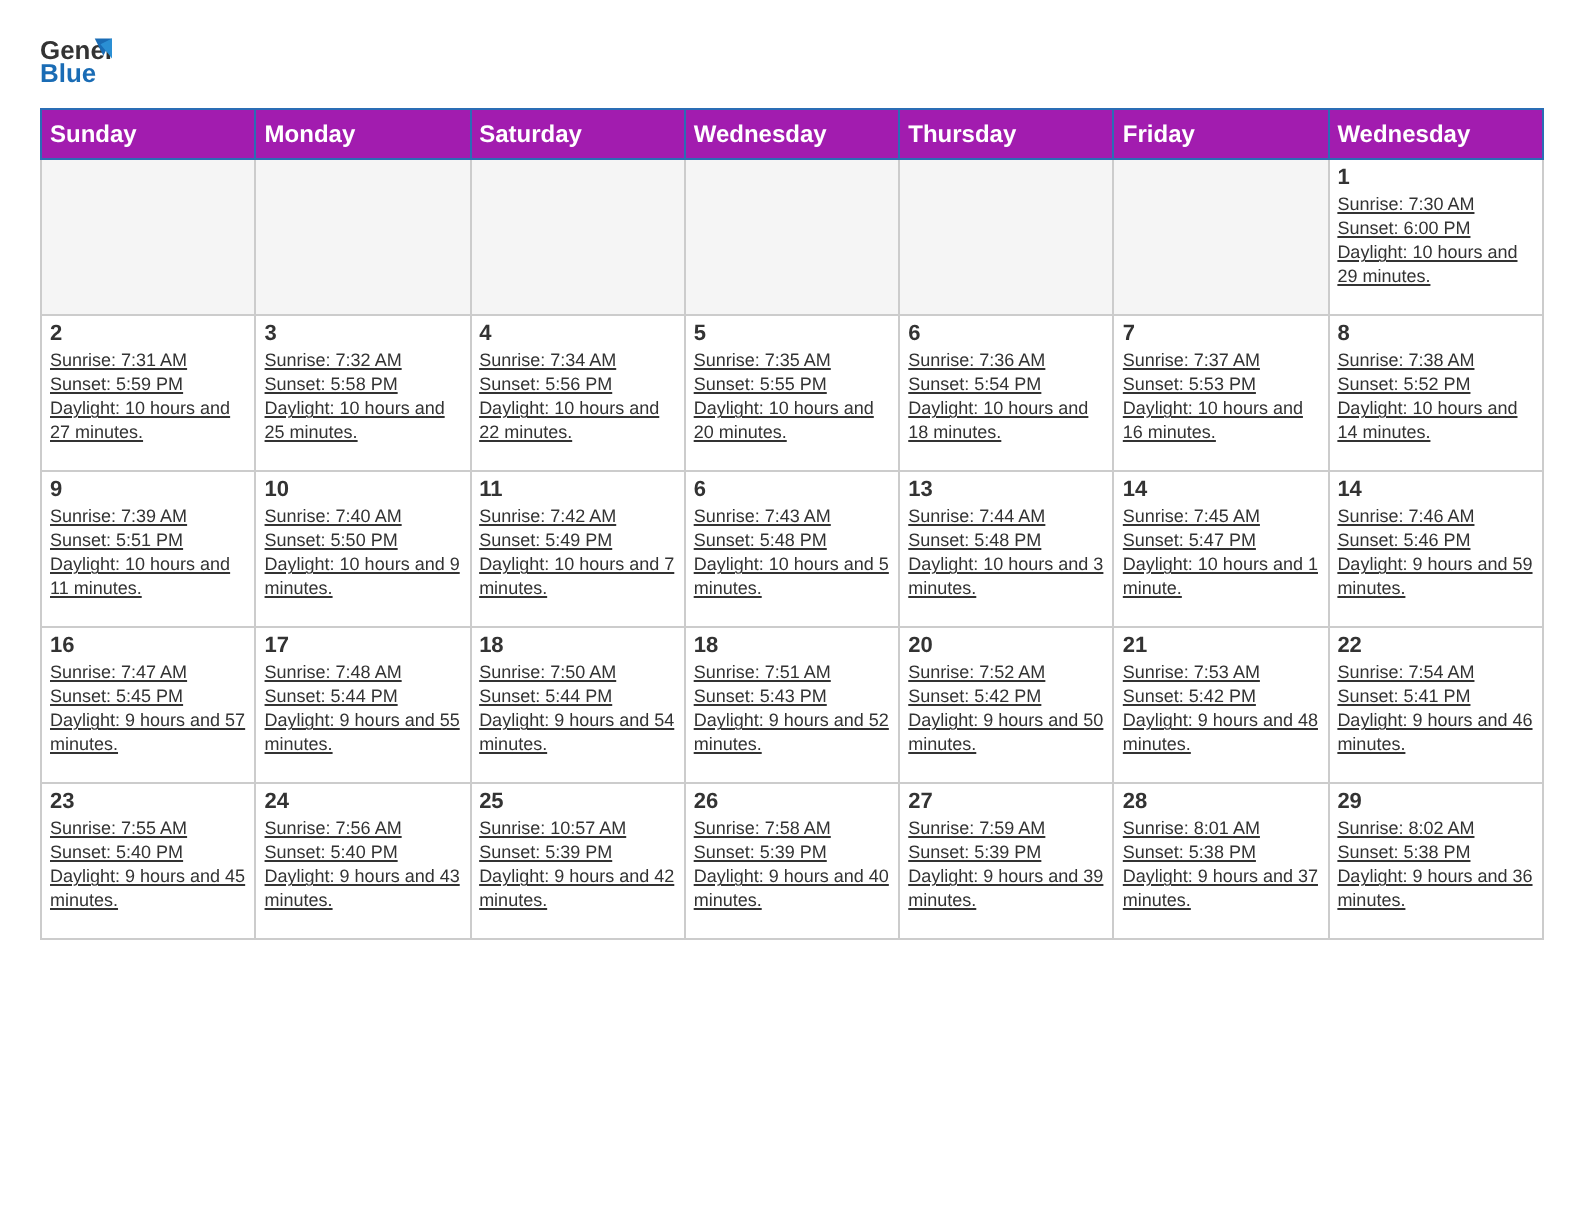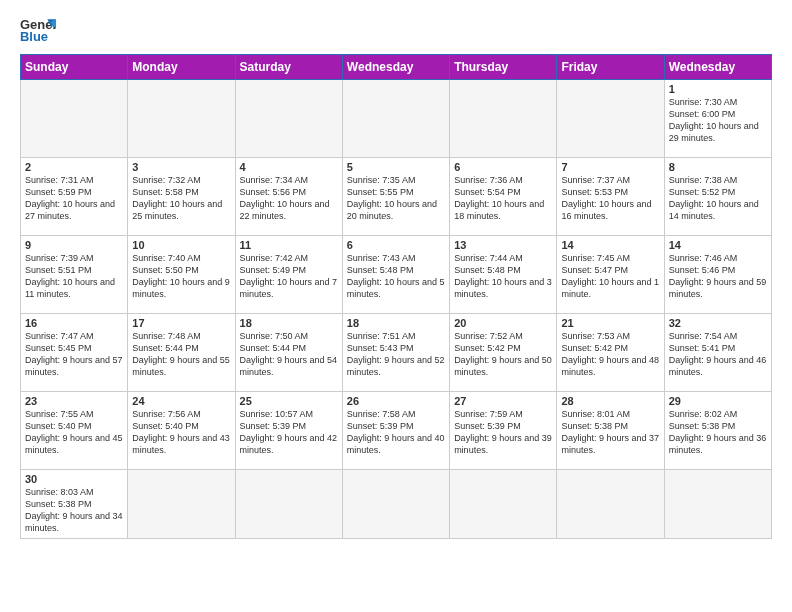--- a/index.html
+++ b/index.html
@@ -73,20 +73,21 @@
     .day-num {
       font-size: 11px;
       font-weight: bold;
       display: block;
       margin-bottom: 1px;
     }
     .day-info {
       font-size: 9px;
       line-height: 1.35;
       color: #333;
+      text-decoration: underline;
     }
     .last-row td {
       height: 60px;
     }
   </style>
 </head>
 <body>
 
 <div class="page">
   <div class="header">
@@ -271,21 +272,21 @@
 and 50 minutes.</div>
           </td>
           <td>
             <span class="day-num">21</span>
             <div class="day-info">Sunrise: 7:53 AM
 Sunset: 5:42 PM
 Daylight: 9 hours
 and 48 minutes.</div>
           </td>
           <td>
-            <span class="day-num">32</span>
+            <span class="day-num">22</span>
             <div class="day-info">Sunrise: 7:54 AM
 Sunset: 5:41 PM
 Daylight: 9 hours
 and 46 minutes.</div>
           </td>
         </tr>
         <tr>
           <td>
             <span class="day-num">23</span>
             <div class="day-info">Sunrise: 7:55 AM
@@ -328,31 +329,16 @@
 Daylight: 9 hours
 and 37 minutes.</div>
           </td>
           <td>
             <span class="day-num">29</span>
             <div class="day-info">Sunrise: 8:02 AM
 Sunset: 5:38 PM
 Daylight: 9 hours
 and 36 minutes.</div>
           </td>
-        </tr>
-        <tr class="last-row">
-          <td>
-            <span class="day-num">30</span>
-            <div class="day-info">Sunrise: 8:03 AM
-Sunset: 5:38 PM
-Daylight: 9 hours
-and 34 minutes.</div>
-          </td>
-          <td class="empty"></td>
-          <td class="empty"></td>
-          <td class="empty"></td>
-          <td class="empty"></td>
-          <td class="empty"></td>
-          <td class="empty"></td>
         </tr>
       </tbody>
   </table>
 </div>
 
 </body></html>

